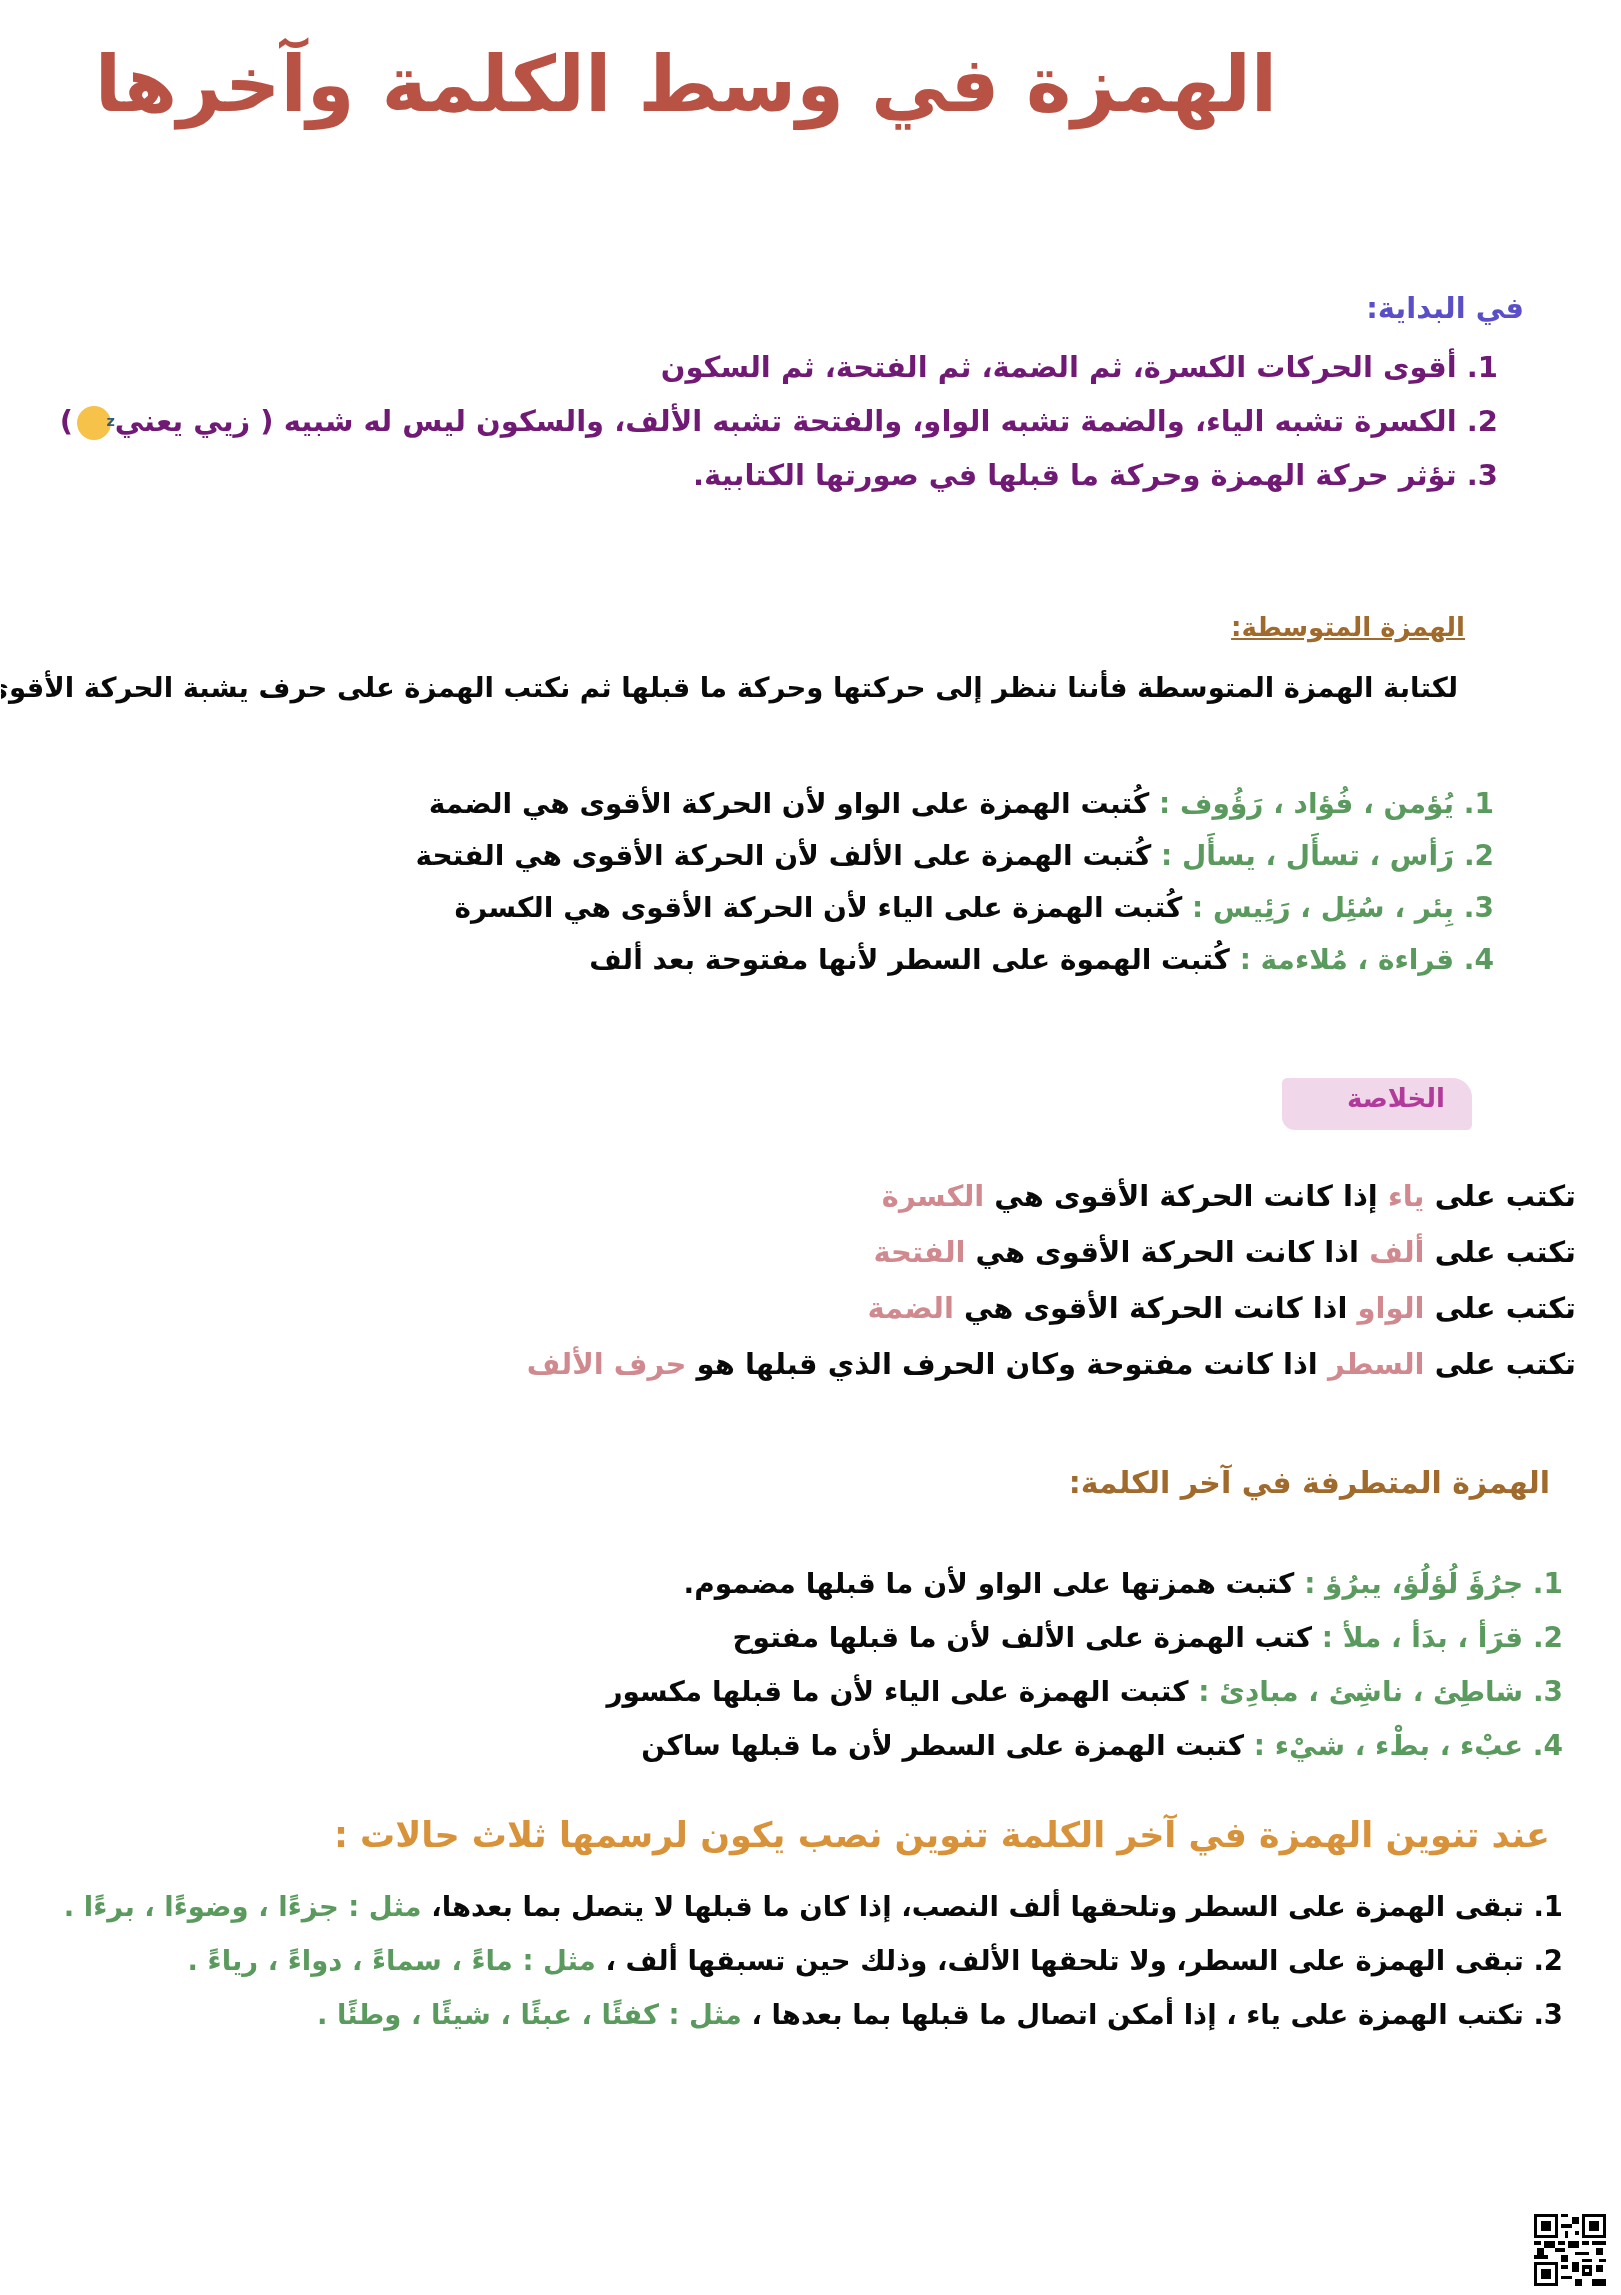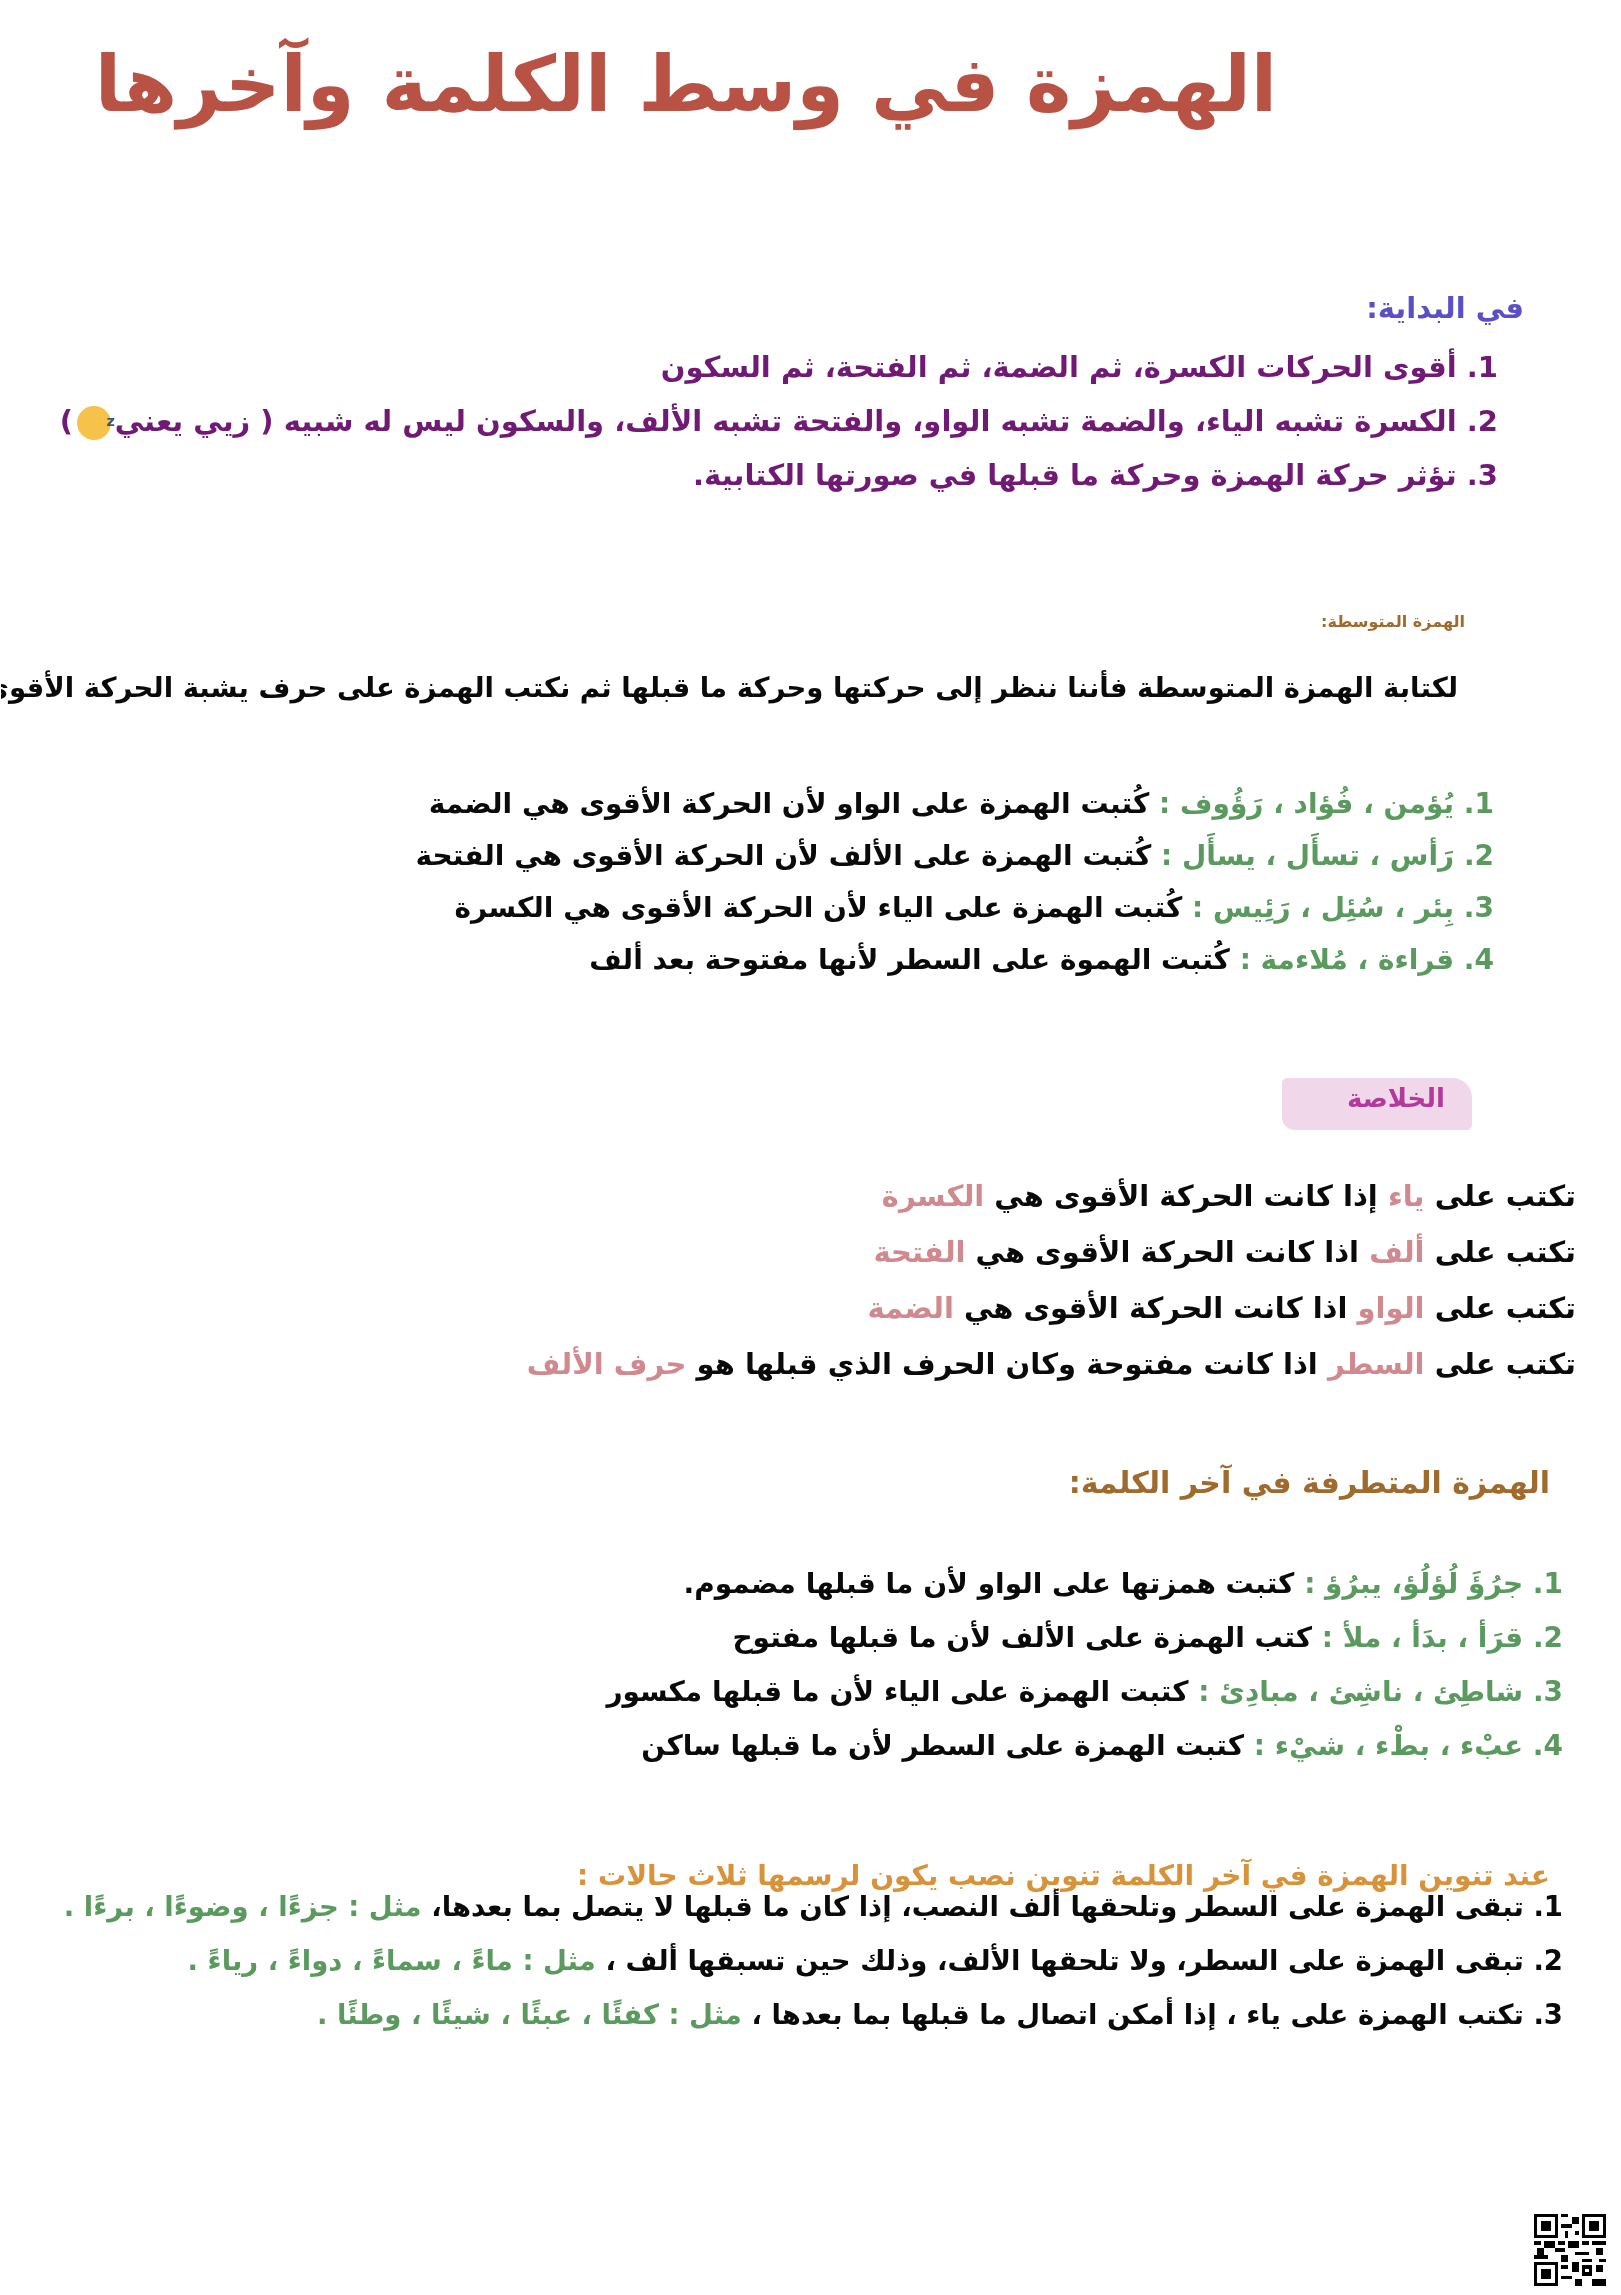--- a/index.html
+++ b/index.html
@@ -22,35 +22,35 @@
     .h-purple { color: #701a75; }
     .h-brown { color: #a06a2c; }
     .h-gold { color: #d7923a; }
     .green { color: #5b9a5e; }
     .rose { color: #d08a8f; }
     .black { color: #0a0a0a; }
 
     .sec1-head { top: 291px; right: 98px; font-size: 29px; }
     .sec1-list { top: 340px; right: 124px; font-size: 29px; line-height: 54px; }
 
-    .sec2-head { top: 612px; right: 157px; font-size: 16px; }
+    .sec2-head { top: 612px; right: 157px; font-size: 26px; text-decoration: underline; }
     .sec2-intro { top: 671px; right: 164px; font-size: 27.5px; }
     .sec2-list { top: 778px; right: 128px; font-size: 28px; line-height: 52px; }
 
     .summary-tag {
       top: 1078px; right: 150px; width: 190px; height: 52px;
       background: #f0d7ea; border-radius: 5.2px 19.6px 5.2px 13px;
     }
     .summary-head { top: 1083px; right: 177px; font-size: 26px; color: #b23a9a; text-align: right; }
     .summary-list { top: 1168px; right: 46px; font-size: 29px; line-height: 56px; }
 
     .sec3-head { top: 1465px; right: 72px; font-size: 30px; }
     .sec3-list { top: 1557px; right: 59px; font-size: 28px; line-height: 54px; }
 
-    .sec4-head { top: 1815px; right: 72px; font-size: 28px; margin-top: 44px; }
+    .sec4-head { top: 1815px; right: 72px; font-size: 35px; }
     .sec4-list { top: 1879px; right: 59px; font-size: 27.5px; line-height: 54px; }
 
     .qr {
       position: absolute; left: 1534px; top: 2214px; width: 72px; height: 72px;
       background: #fff;
     }
     .qr svg { width: 100%; height: 100%; display: block; }
 
     .emoji {
       display: inline-block; width: 34px; height: 34px; border-radius: 50%;

